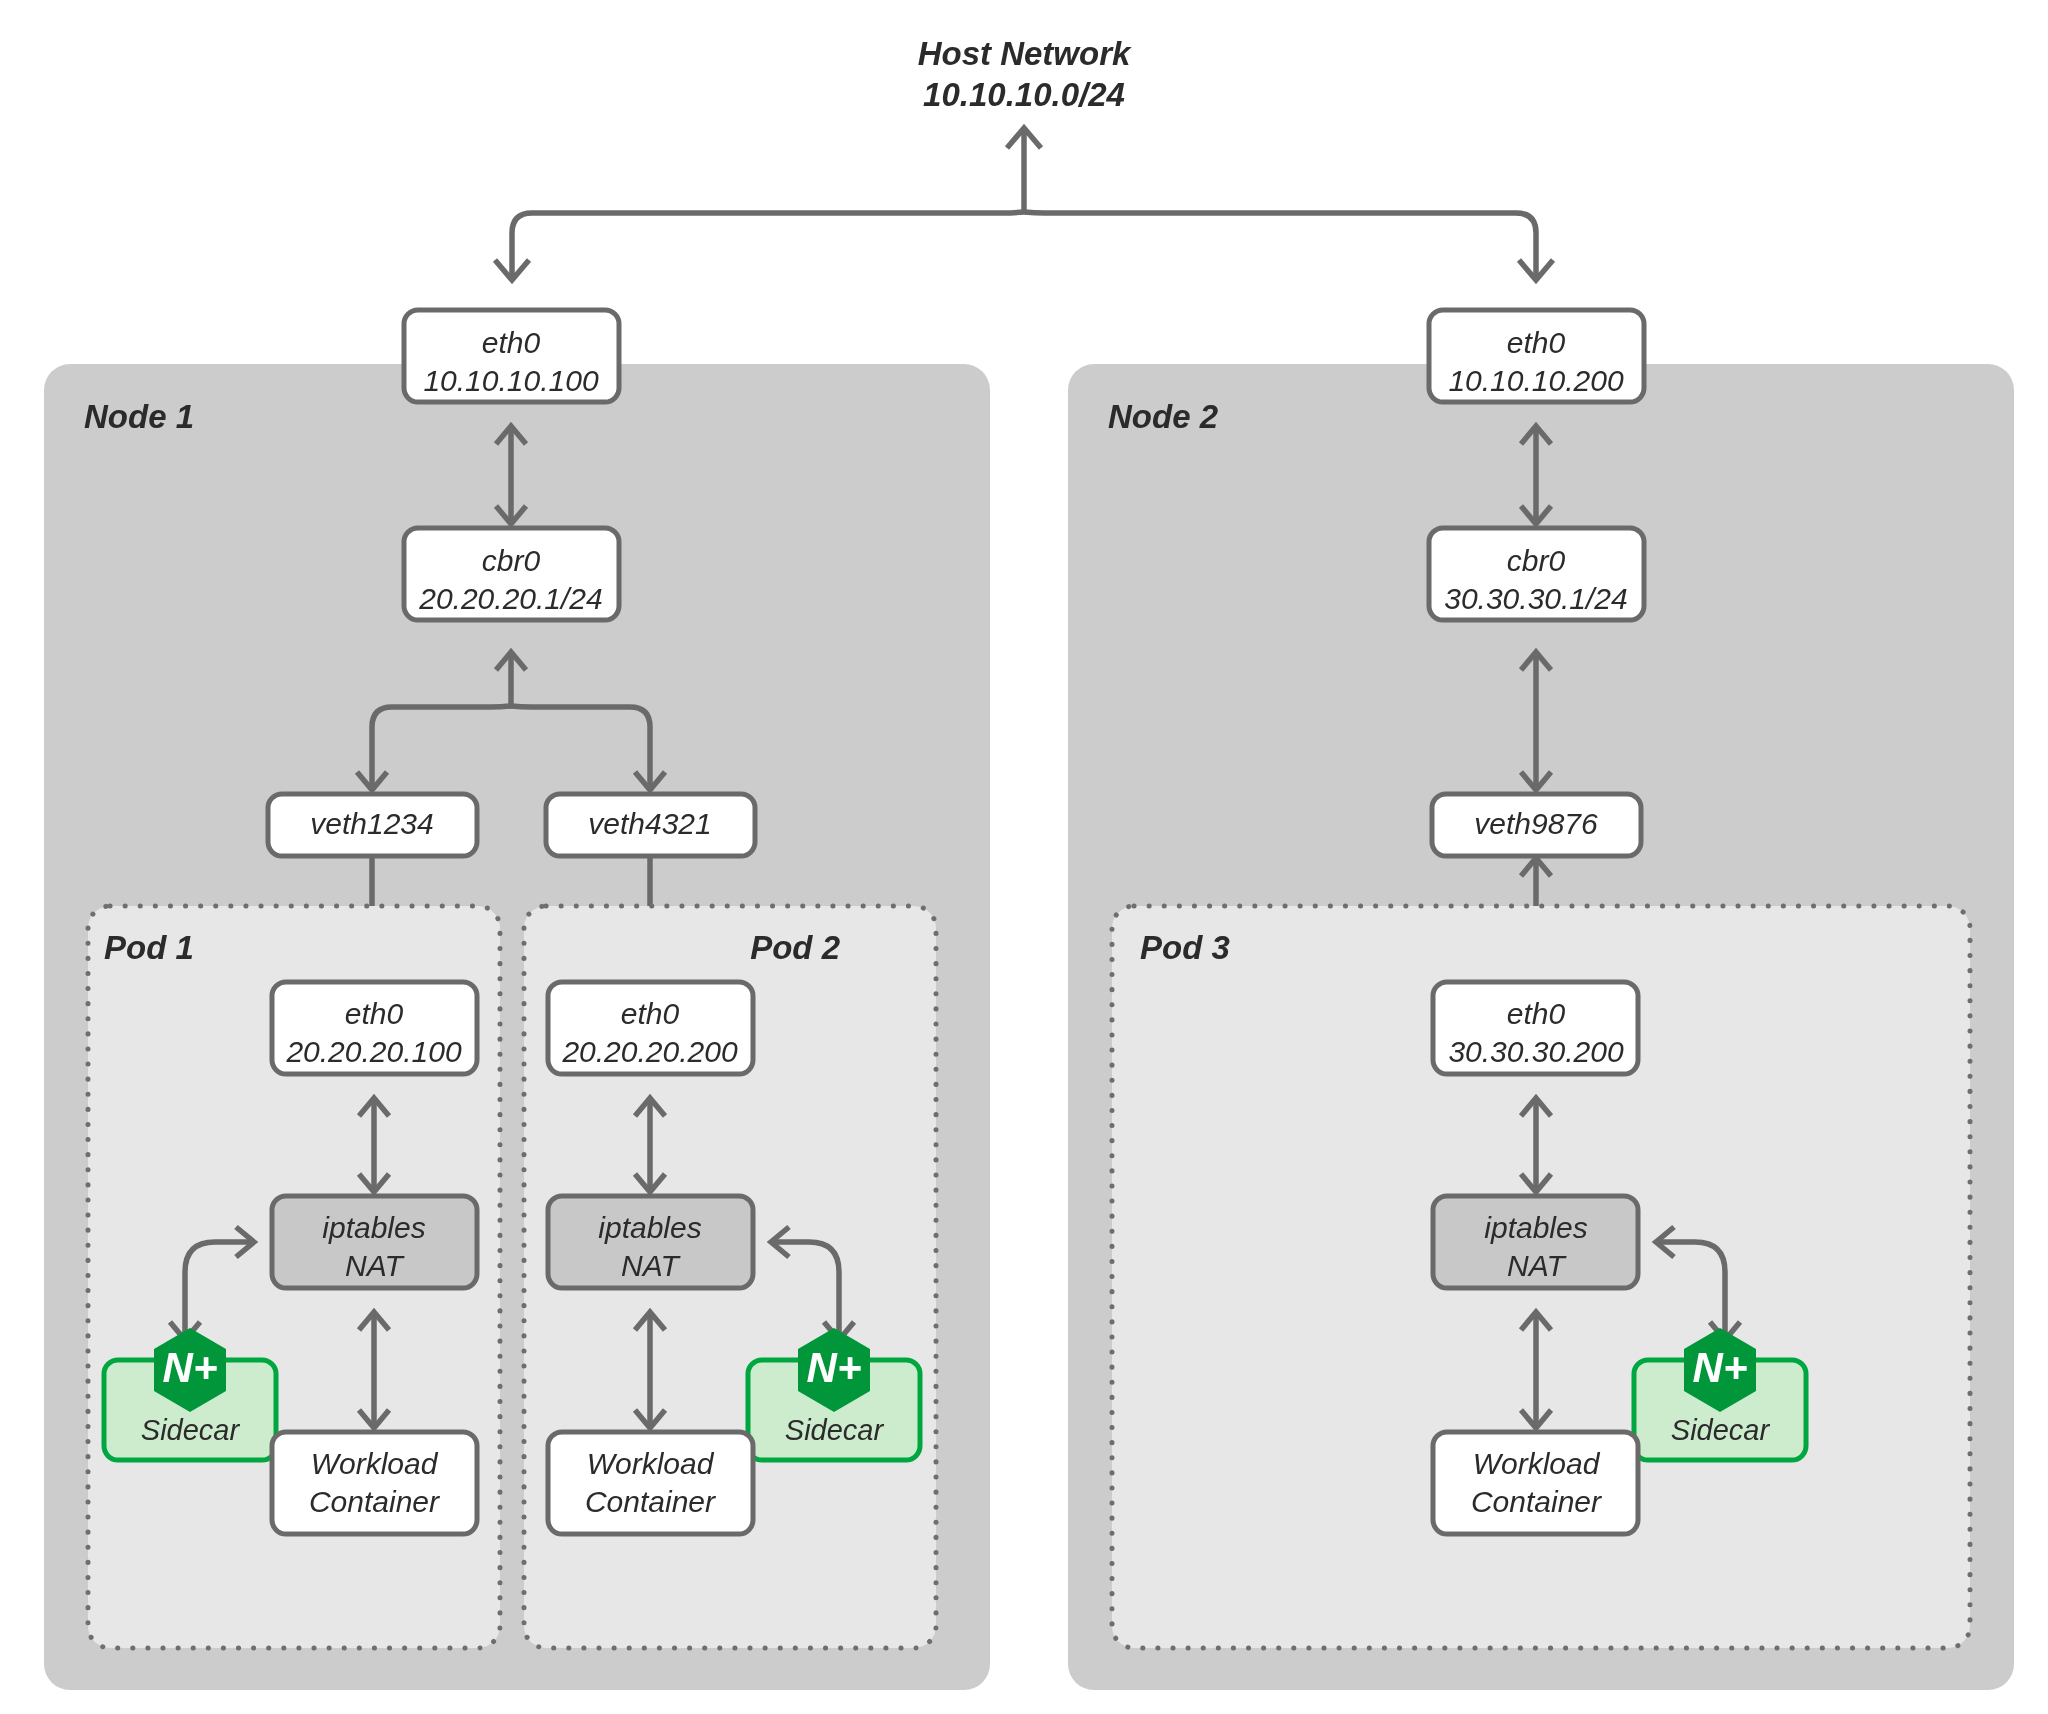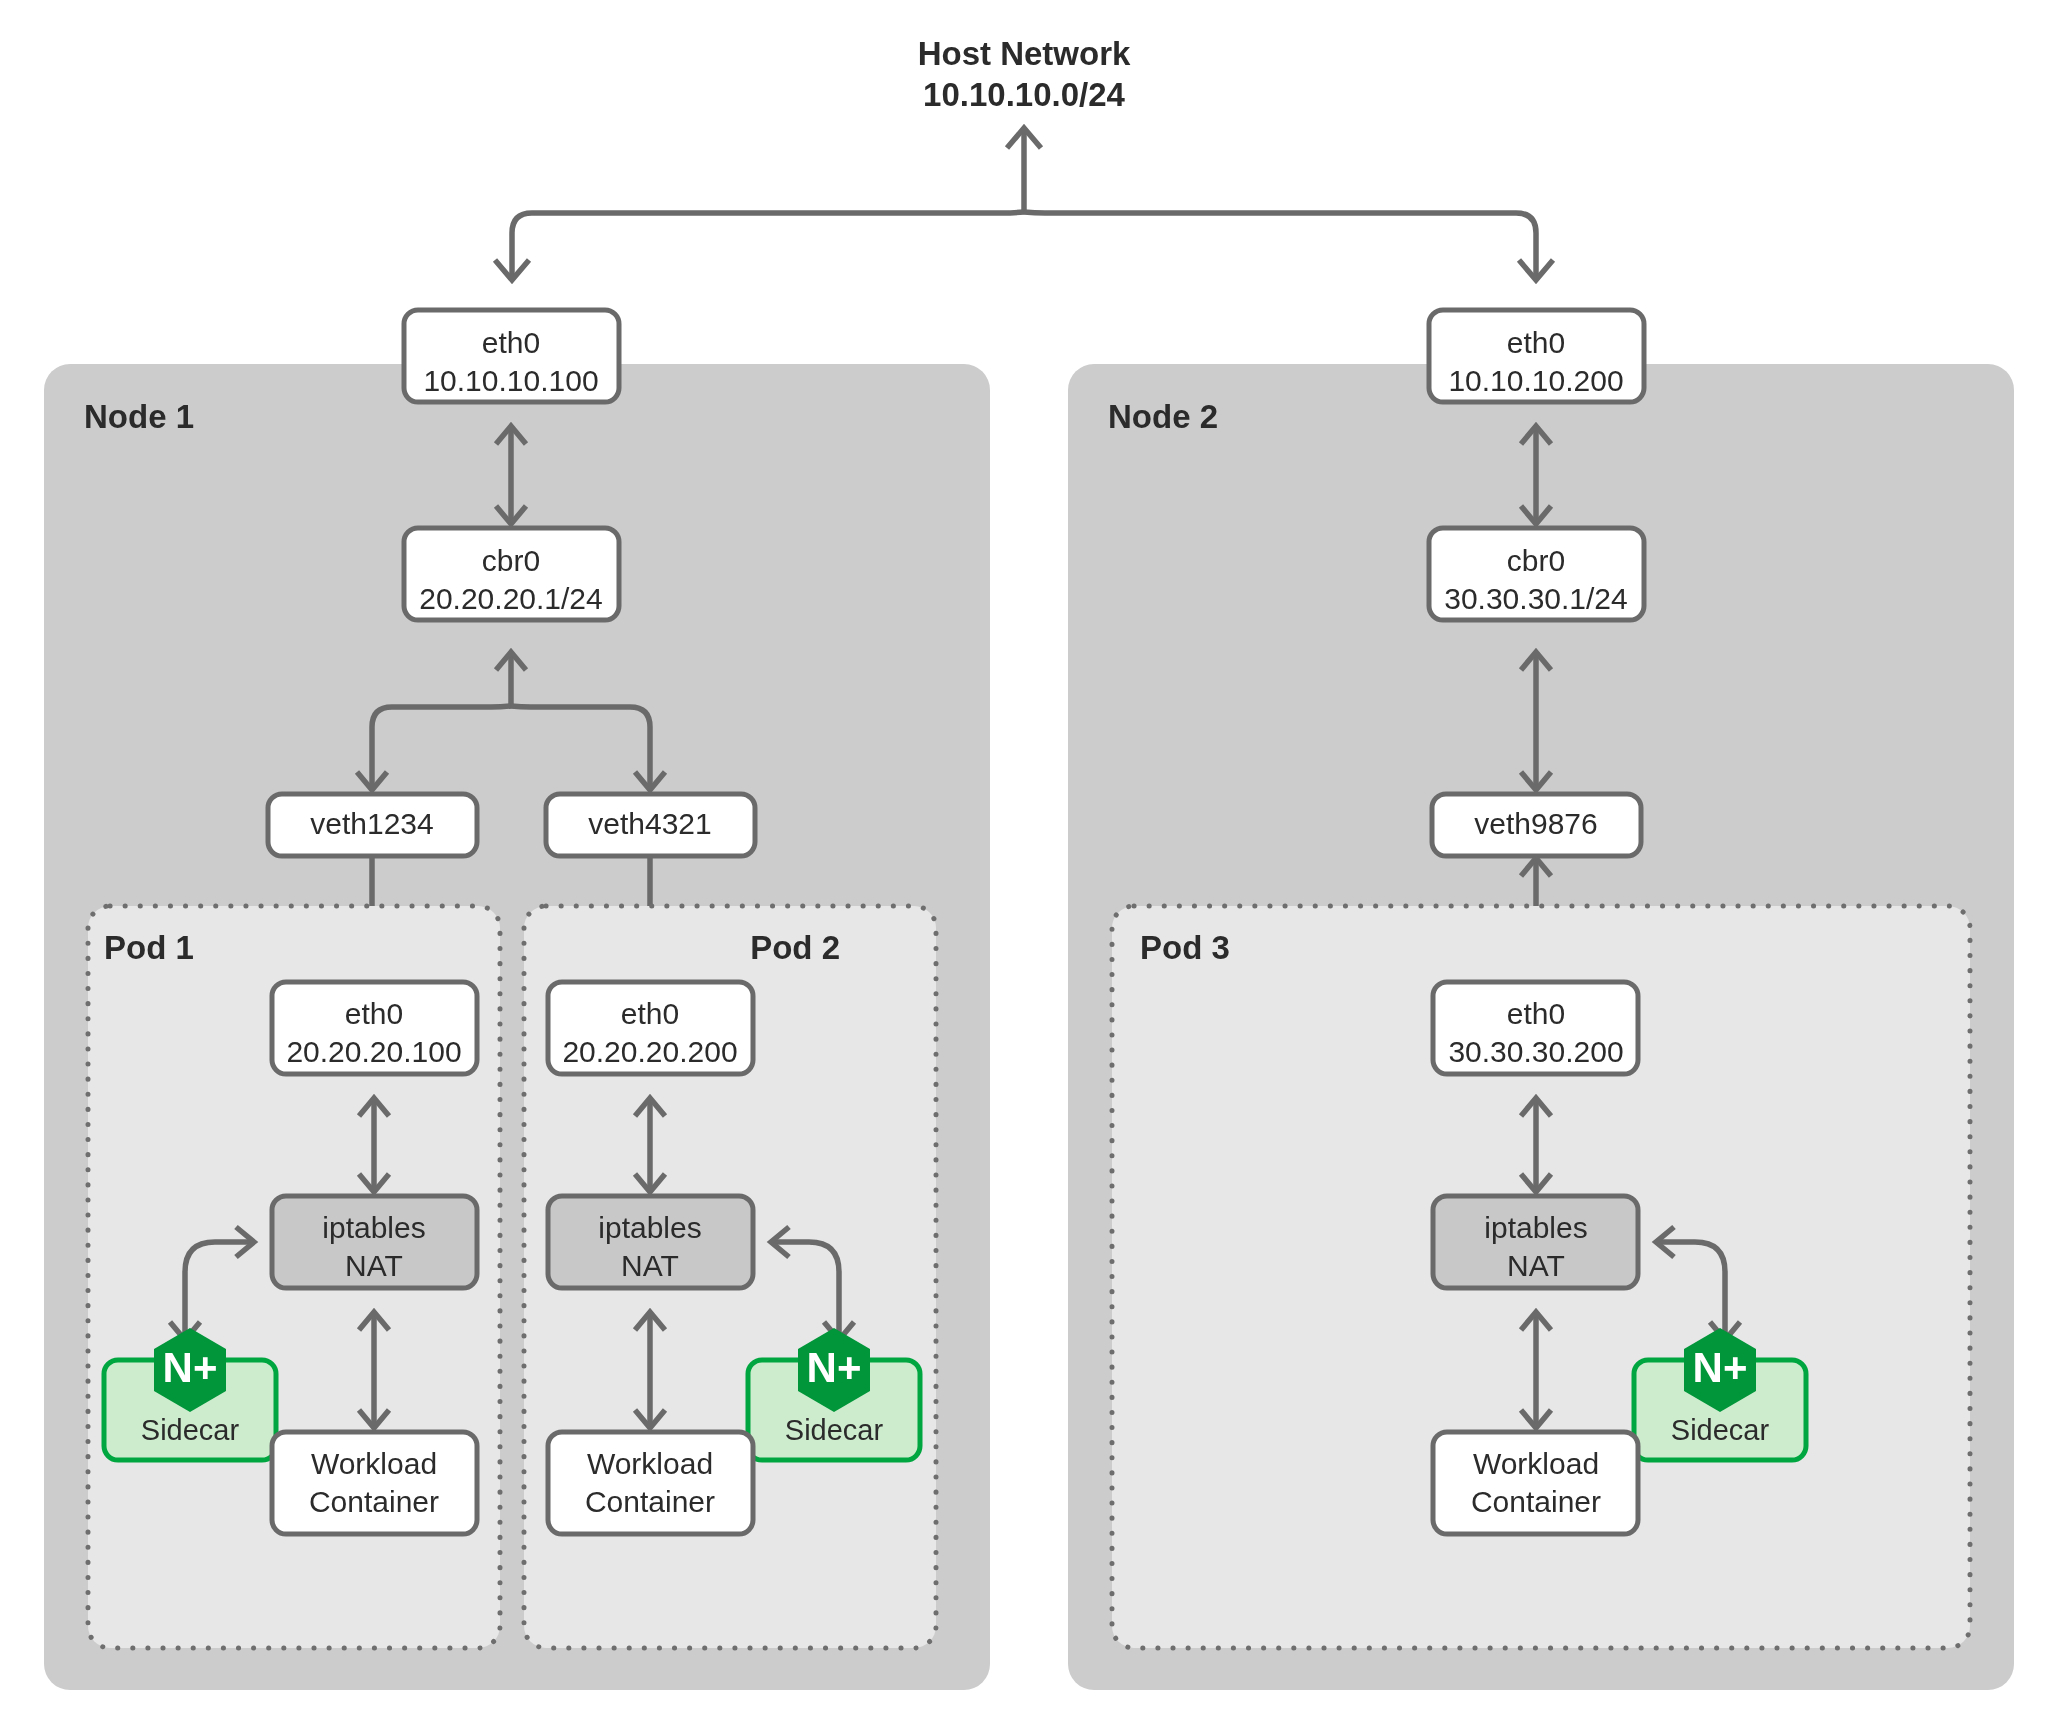--- a/index.html
+++ b/index.html
@@ -10,20 +10,21 @@
   body {
     width: 2048px;
     height: 1714px;
     font-family: "Liberation Sans", sans-serif;
     overflow: hidden;
   }
   #diagram-root {
     position: relative;
     width: 2048px;
     height: 1714px;
+    font-style: italic;
   }
   svg.canvas {
     display: block;
     width: 2048px;
     height: 1714px;
   }
   
   .t-title {
     font-family: "Liberation Sans", sans-serif;
     font-size: 33px;

